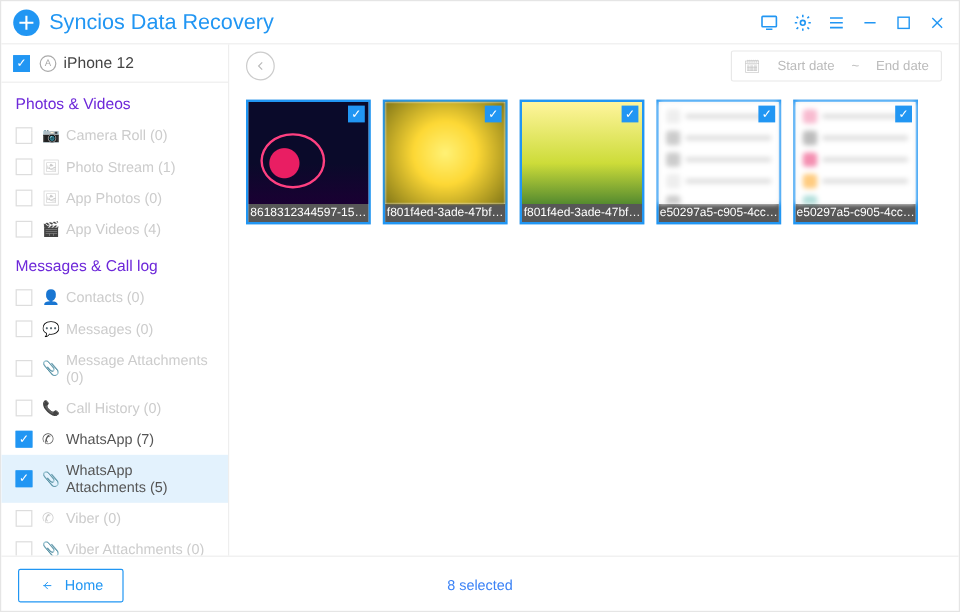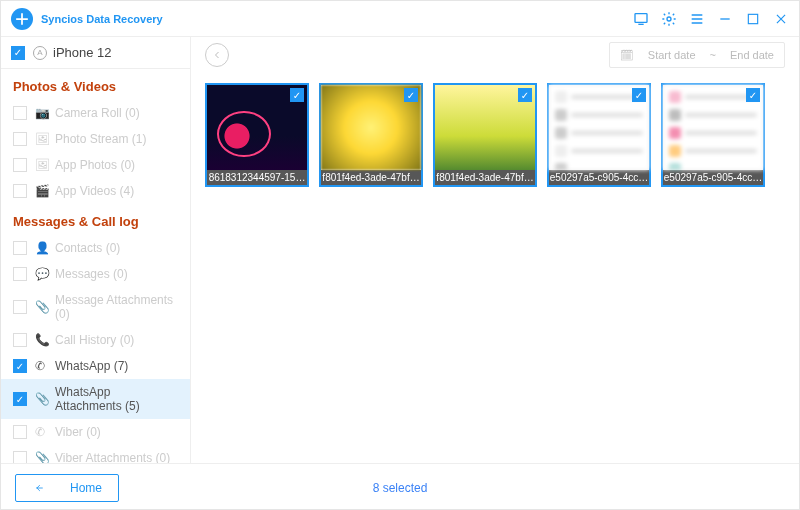--- a/index.html
+++ b/index.html
@@ -1,43 +1,43 @@
 <!DOCTYPE html>
 <html><head>
 <meta charset="utf-8">
 <style>
 * { box-sizing: border-box; margin: 0; padding: 0; font-family: -apple-system, "Segoe UI", Arial, sans-serif; }
 body { width: 800px; height: 510px; background: #fff; overflow: hidden; border: 1px solid #e5e5e5; }
 .titlebar { height: 36px; display: flex; align-items: center; padding: 0 10px; border-bottom: 1px solid #eee; }
 .logo { width: 22px; height: 22px; border-radius: 50%; background: #2196f3; display: flex; align-items: center; justify-content: center; color: #fff; font-weight: bold; font-size: 14px; margin-right: 8px; }
-.app-title { font-size: 11px; color: #2196f3; font-weight: 700; }
+.app-title { font-size: 18px; color: #2196f3; font-weight: 400; }
 .titlebar-actions { margin-left: auto; display: flex; gap: 12px; }
 .titlebar-actions .ic { width: 16px; height: 16px; cursor: pointer; color: #2196f3; display: flex; align-items: center; justify-content: center; }
 .body { display: flex; height: 426px; }
 .sidebar { width: 190px; border-right: 1px solid #eee; overflow: hidden; font-size: 12px; }
 .device-row { display: flex; align-items: center; padding: 8px 10px; border-bottom: 1px solid #eee; font-size: 13px; color: #444; }
 .chk { width: 14px; height: 14px; border: 1px solid #2196f3; background: #2196f3; margin-right: 8px; display: inline-flex; align-items: center; justify-content: center; color: #fff; font-size: 10px; flex-shrink: 0; }
 .chk.empty { background: #fff; border-color: #ddd; }
 .device-ic { width: 14px; height: 14px; border: 1px solid #aaa; border-radius: 50%; margin-right: 6px; display:inline-flex;align-items:center;justify-content:center;font-size:8px;color:#aaa; }
-.section-header { padding: 10px 12px 6px; font-weight: 700; color: #c2410c; font-size: 13px; }
+.section-header { padding: 10px 12px 6px; font-weight: 400; color: #6d28d9; font-size: 13px; }
 .cat-item { display: flex; align-items: center; padding: 6px 12px; color: #ccc; cursor: pointer; }
 .cat-item.enabled { color: #555; }
 .cat-item.selected { background: #e3f2fd; }
 .cat-ic { width: 14px; margin-right: 6px; font-size: 12px; }
 .content { flex: 1; display: flex; flex-direction: column; }
 .toolbar { height: 36px; display: flex; align-items: center; padding: 0 14px; }
 .back-circle { width: 24px; height: 24px; border: 1px solid #ccc; border-radius: 50%; display: flex; align-items: center; justify-content: center; color: #bbb; cursor: pointer; }
 .date-picker { margin-left: auto; border: 1px solid #e8e8e8; height: 26px; display: flex; align-items: center; padding: 0 10px; font-size: 11px; color: #bbb; gap: 14px; border-radius: 2px; }
 .grid { padding: 10px 14px; display: flex; gap: 10px; flex-wrap: wrap; }
 .thumb { width: 104px; height: 104px; border: 2px solid #2196f3; position: relative; display:flex;flex-direction:column; background:#f0f0f0; }
 .thumb .img { flex: 1; overflow: hidden; }
 .thumb .caption { height: 15px; background: rgba(60,60,60,.85); color: #fff; font-size: 10px; display: flex; align-items: center; justify-content: center; padding: 0 4px; overflow: hidden; white-space: nowrap; text-overflow: ellipsis; }
 .thumb .check { position: absolute; top: 3px; right: 3px; width: 14px; height: 14px; background: #2196f3; color: #fff; display: flex; align-items: center; justify-content: center; font-size: 10px; }
 .footer { height: 48px; border-top: 1px solid #eee; display: flex; align-items: center; padding: 0 14px; }
-.btn { border: 1px solid #2196f3; color: #2196f3; background: #fff; padding: 6px 16px; font-size: 12px; border-radius: 2px; cursor: pointer; display: inline-flex; align-items: center; gap: 24px; }
+.btn { border: 1px solid #2196f3; color: #2196f3; background: #fff; padding: 6px 16px; font-size: 12px; border-radius: 2px; cursor: pointer; display: inline-flex; align-items: center; gap: 8px; }
 .btn.disabled { border-color: #cce6fb; color: #9ecff5; cursor: default; }
 .footer .status { position: absolute; left: 50%; transform: translateX(-50%); font-size: 12px; color: #3b82f6; }
 .footer { position: relative; }
 .footer .right { margin-left: auto; display: flex; gap: 12px; }
 
 .ferris { background: radial-gradient(circle at 30% 60%, #e91e63 14%, transparent 15%), linear-gradient(#0a0a2a 60%, #1a0033); position: relative; }
 .ferris:after { content:""; position:absolute; left:10%; top:30%; width:50%; height:50%; border:2px solid #ff4081; border-radius:50%; }
 .yellow { background: radial-gradient(circle, #fff176, #fdd835 40%, #827717 100%); filter: blur(1px); }
 .yellow2 { background: linear-gradient(#fff59d, #cddc39 60%, #558b2f); }
 .listimg { background: linear-gradient(#fff, #fff); filter: blur(2px); }

